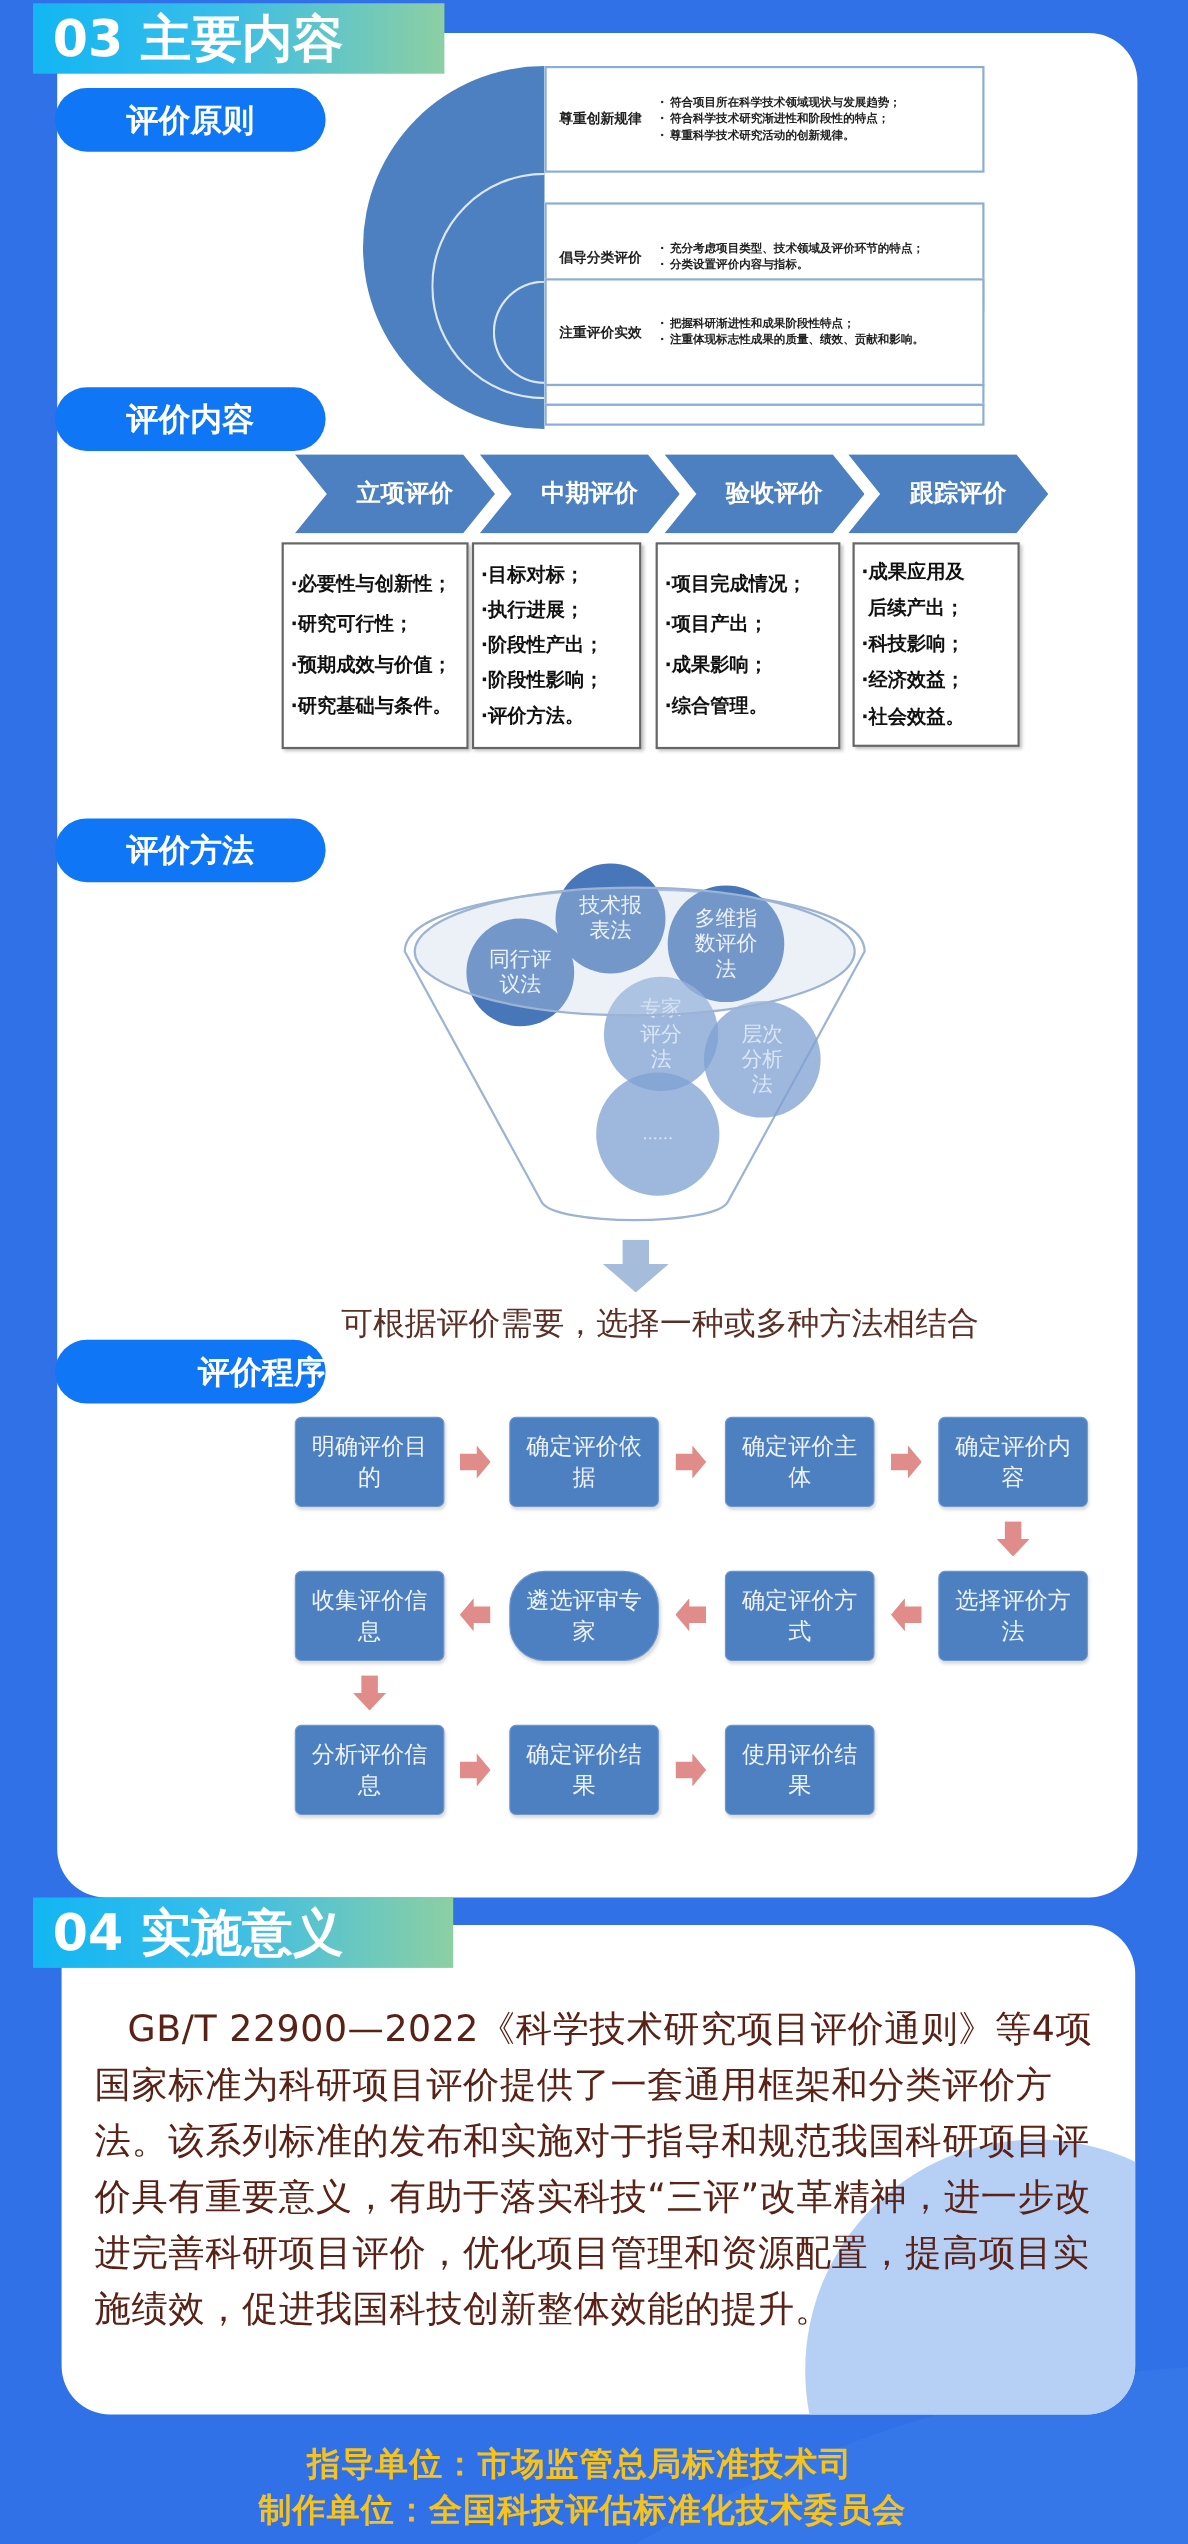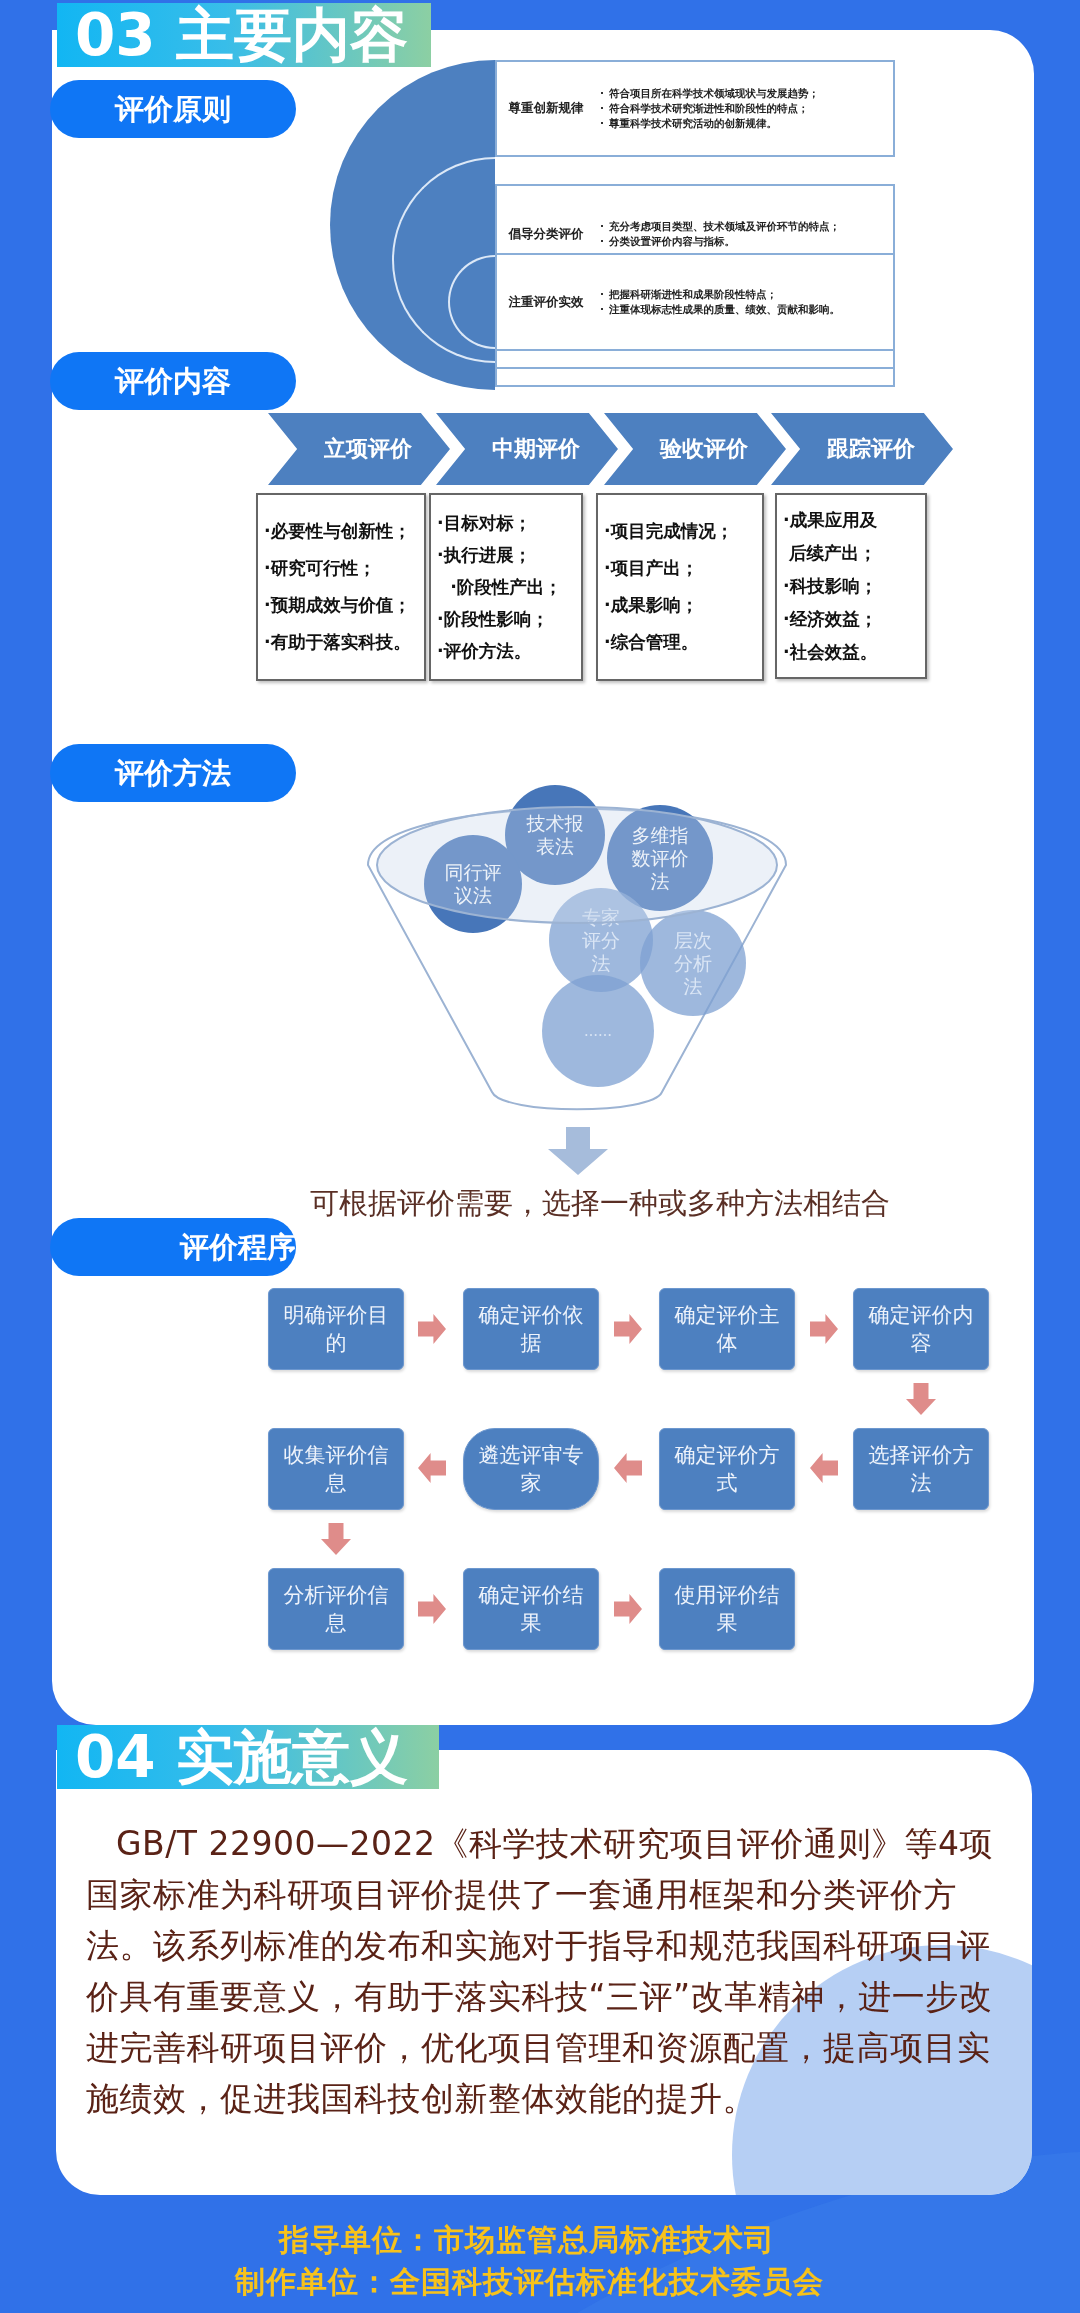--- a/index.html
+++ b/index.html
@@ -5,22 +5,22 @@
   * { box-sizing: border-box; margin: 0; padding: 0; }
   html, body { width: 1080px; height: 2313px; overflow: hidden; }
   body { background: #3071e8; font-family: "DejaVu Sans", "Liberation Sans", sans-serif; position: relative; }
 
   .panel { position: absolute; background: #ffffff; border-radius: 44px; }
   #panel-main { left: 52px; top: 30px; width: 982px; height: 1695px; border-top-left-radius: 0; }
   #panel-meaning { left: 56px; top: 1750px; width: 976px; height: 445px; border-top-left-radius: 0; overflow: hidden; }
   .panel-deco { position: absolute; right: -120px; bottom: -170px; width: 420px; height: 420px; border-radius: 50%; background: #a9c7f2; opacity: 0.85; }
   .body-deco { position: absolute; left: 380px; top: 2210px; width: 900px; height: 300px; border-radius: 50%; background: #3a7de9; opacity: 0.5; transform: rotate(-20deg); }
 
-  .section-banner { position: absolute; height: 64px; color: #fff; font-weight: bold; font-size: 58px; line-height: 64px; padding-left: 18px;
-    background: linear-gradient(90deg, #12b6f3 0%, #38bde9 45%, #8ccfa3 100%); margin-left: 27px; }
+  .section-banner { position: absolute; height: 64px; color: #fff; font-weight: bold; font-size: 46px; line-height: 64px; padding-left: 18px;
+    background: linear-gradient(90deg, #12b6f3 0%, #38bde9 45%, #8ccfa3 100%); }
   #banner-03 { left: 30px; top: 3px; width: 374px; }
   #banner-04 { left: 30px; top: 1725px; width: 382px; }
 
   .pill { position: absolute; left: 50px; width: 246px; height: 58px; border-radius: 30px; background: #0f76f5; color: #fff;
     font-size: 29px; font-weight: bold; line-height: 58px; text-align: center; }
 
   
   #principles { position: absolute; left: 330px; top: 60px; width: 565px; height: 330px; }
   .semicircle { position: absolute; background: #4d80c0; }
   .ring { position: absolute; border: 2px solid #dce8f7; border-right: none; }
@@ -103,26 +103,26 @@
 <div class="pill" style="top:352px;">评价内容</div>
 <div class="chevron" style="left:268px;">立项评价</div>
 <div class="chevron" style="left:436px;">中期评价</div>
 <div class="chevron" style="left:604px;">验收评价</div>
 <div class="chevron" style="left:771px;">跟踪评价</div>
 
 <div class="content-box" style="left:256px; width:170px; height:188px;">
   <div>必要性与创新性；</div>
   <div>研究可行性；</div>
   <div>预期成效与价值；</div>
-  <div>有助于落实科技。</div>
+  <div>研究基础与条件。</div>
 </div>
 <div class="content-box" style="left:429px; width:154px; height:188px;">
   <div style="line-height:32px;">目标对标；</div>
   <div style="line-height:32px;">执行进展；</div>
-  <div style="line-height:32px;text-align:center;">阶段性产出；</div>
+  <div style="line-height:32px;">阶段性产出；</div>
   <div style="line-height:32px;">阶段性影响；</div>
   <div style="line-height:32px;">评价方法。</div>
 </div>
 <div class="content-box" style="left:596px; width:168px; height:188px;">
   <div>项目完成情况；</div>
   <div>项目产出；</div>
   <div>成果影响；</div>
   <div>综合管理。</div>
 </div>
 <div class="content-box" style="left:775px; width:152px; height:186px;">

